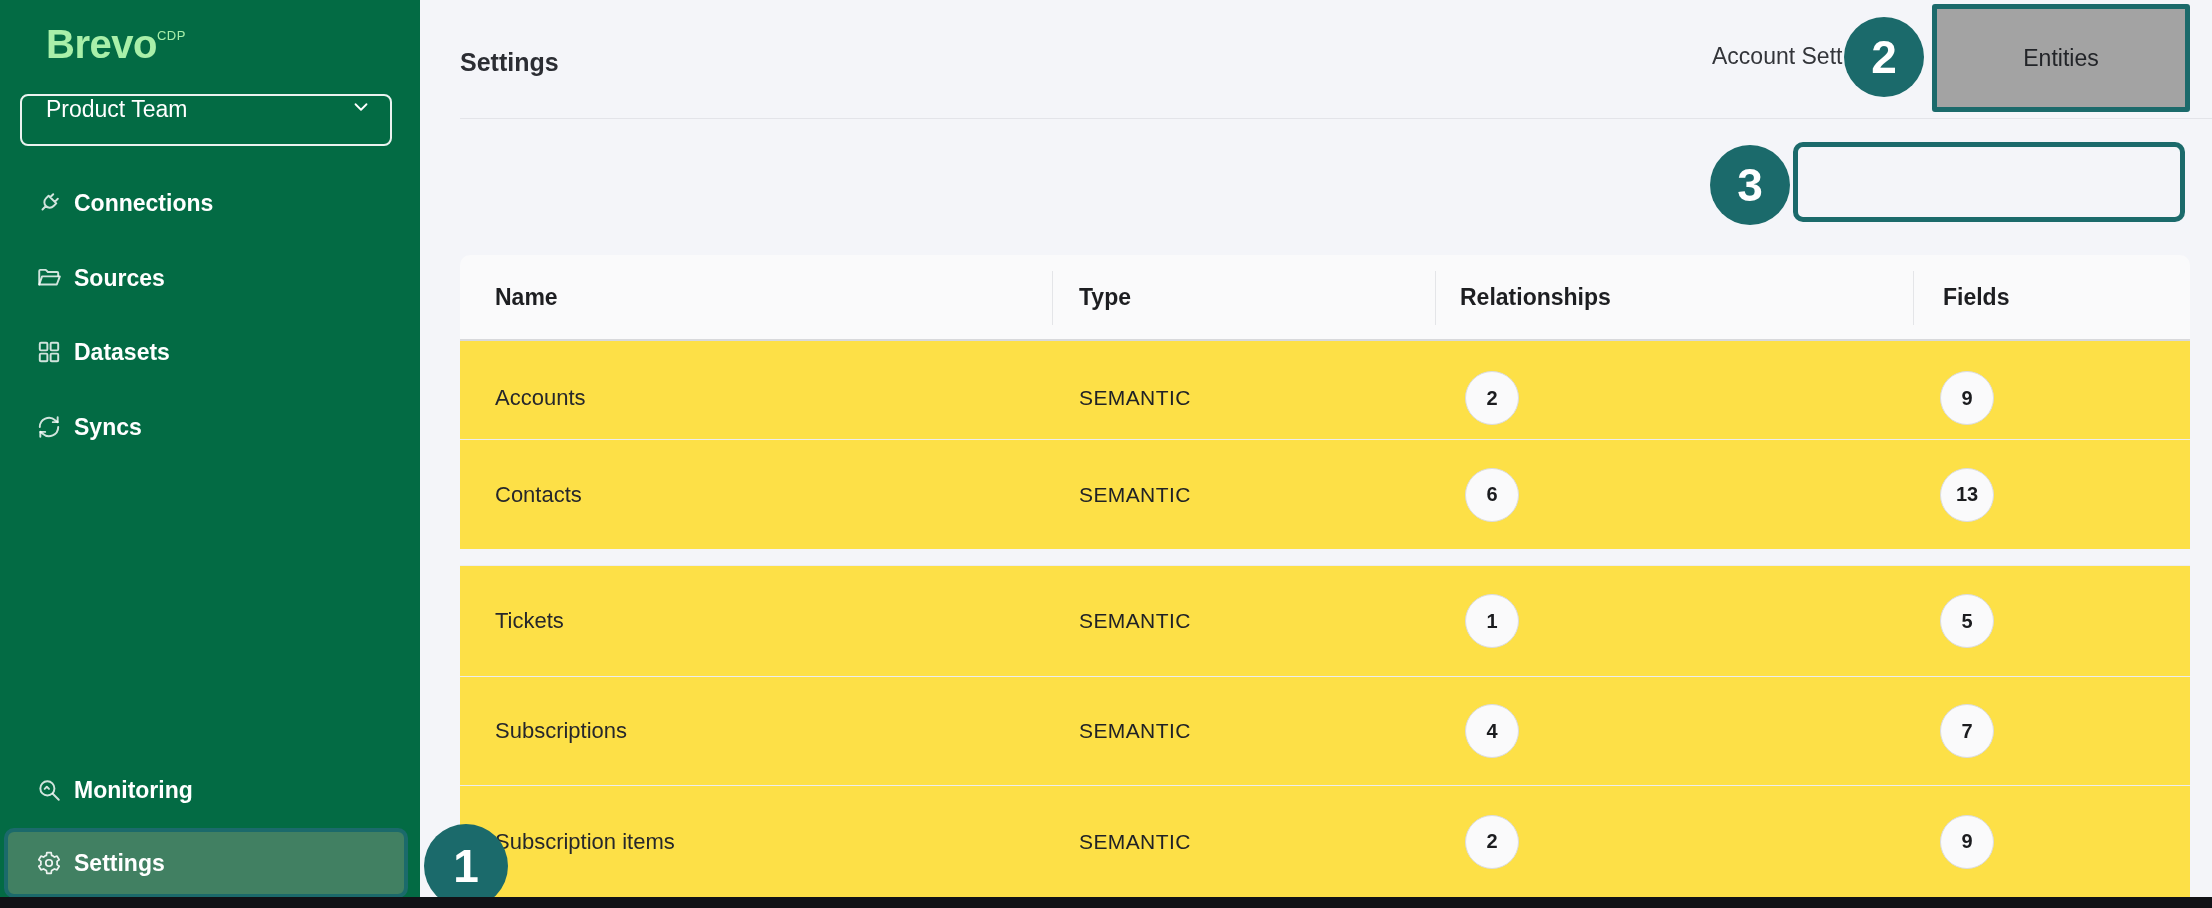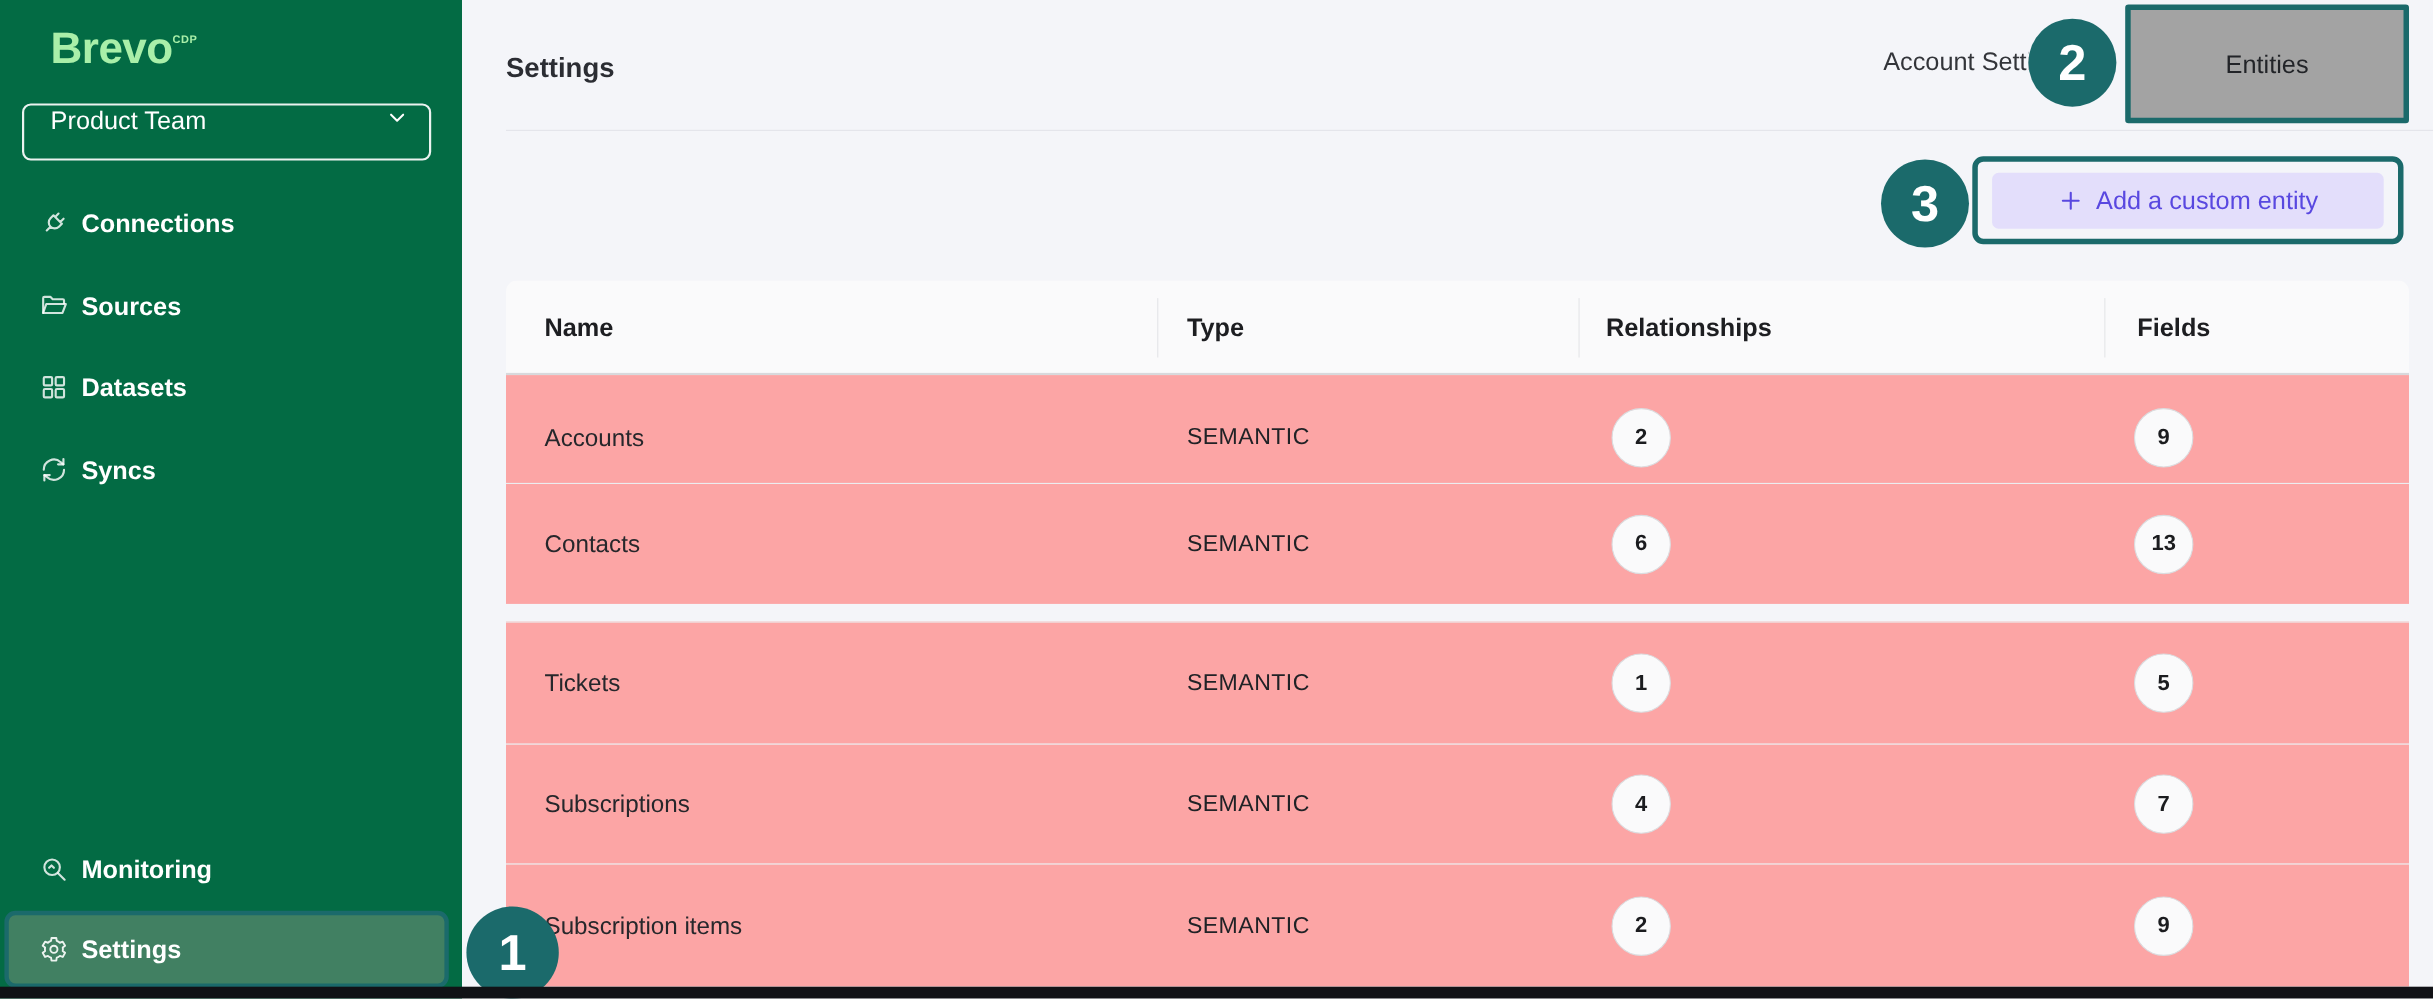--- a/index.html
+++ b/index.html
@@ -11,21 +11,21 @@
     background:#F4F5F9; overflow:hidden;
   }
 
   
   .sidebar {
     position:absolute; left:0; top:0; width:420px; height:908px;
     background:#036B44; color:#fff;
   }
   .logo { position:absolute; left:46px; top:22px; color:#A9EFA9; }
   .logo .brand { font-size:40px; font-weight:700; letter-spacing:-0.5px; }
-  .logo .brand-sup { font-size:10px; font-weight:700; vertical-align:18px; letter-spacing:0.5px; }
+  .logo .brand-sup { font-size:13px; font-weight:400; vertical-align:18px; letter-spacing:0.5px; }
 
   .team-select {
     position:absolute; left:20px; top:94px; width:372px; height:52px;
     border:2px solid rgba(255,255,255,0.92); border-radius:8px;
     display:flex; padding:0 18px 0 24px; cursor:pointer;
   }
   .team-select .lbl { font-size:23px; font-weight:500; color:#fff; flex:1; }
   .team-select svg { width:22px; height:22px; color:#fff; }
 
   .nav-item {
@@ -102,21 +102,21 @@
   .th { position:absolute; top:0; height:84px; line-height:84px;
         font-size:23px; font-weight:700; color:#1D1E21; }
   .th.c-name { left:35px; }
   .th.c-type { left:619px; }
   .th.c-rel  { left:1000px; }
   .th.c-fld  { left:1483px; }
   .vdiv { position:absolute; top:16px; width:1px; height:54px; background:#E4E5E8; }
   .vdiv.d1 { left:592px; } .vdiv.d2 { left:975px; } .vdiv.d3 { left:1453px; }
 
   .trow {
-    position:absolute; left:0; width:100%; background:#fca5a5; cursor:pointer;
+    position:absolute; left:0; width:100%; background:#fde047; cursor:pointer;
   }
   .trow.sep { border-top:1px solid #ECEDEF; }
   .td-name { position:absolute; left:35px; top:50%; transform:translateY(-50%);
              font-size:22px; color:#26272B; }
   .td-type { position:absolute; left:619px; top:50%; transform:translateY(-50%);
              font-size:21px; letter-spacing:0.4px; color:#202226; }
   .badge {
     position:absolute; top:50%; width:54px; height:54px; border-radius:50%;
     transform:translate(-50%,-50%);
     background:#FAFAFB; border:1.5px solid #DBDCDF;
@@ -219,26 +219,20 @@
   <div class="page-title">Settings</div>
   <div class="header-divider"></div>
 
   <div class="tab-account">Account Settings</div>
 
   <div class="tab-entities-box">
     <span class="tl">Entities</span>
   </div>
 
   <div class="ann-box-3"></div>
-  <button class="add-entity-btn">
-    <svg viewBox="0 0 24 24" fill="none" stroke="currentColor" stroke-width="2" stroke-linecap="round">
-        <path d="M12 4.5v15M4.5 12h15"></path>
-      </svg>
-    <span class="bl">Add a custom entity</span>
-  </button>
 
   <div class="table-card">
     <div class="thead">
       <span class="th c-name">Name</span>
       <span class="th c-type">Type</span>
       <span class="th c-rel">Relationships</span>
       <span class="th c-fld">Fields</span>
       <span class="vdiv d1"></span>
       <span class="vdiv d2"></span>
       <span class="vdiv d3"></span>

